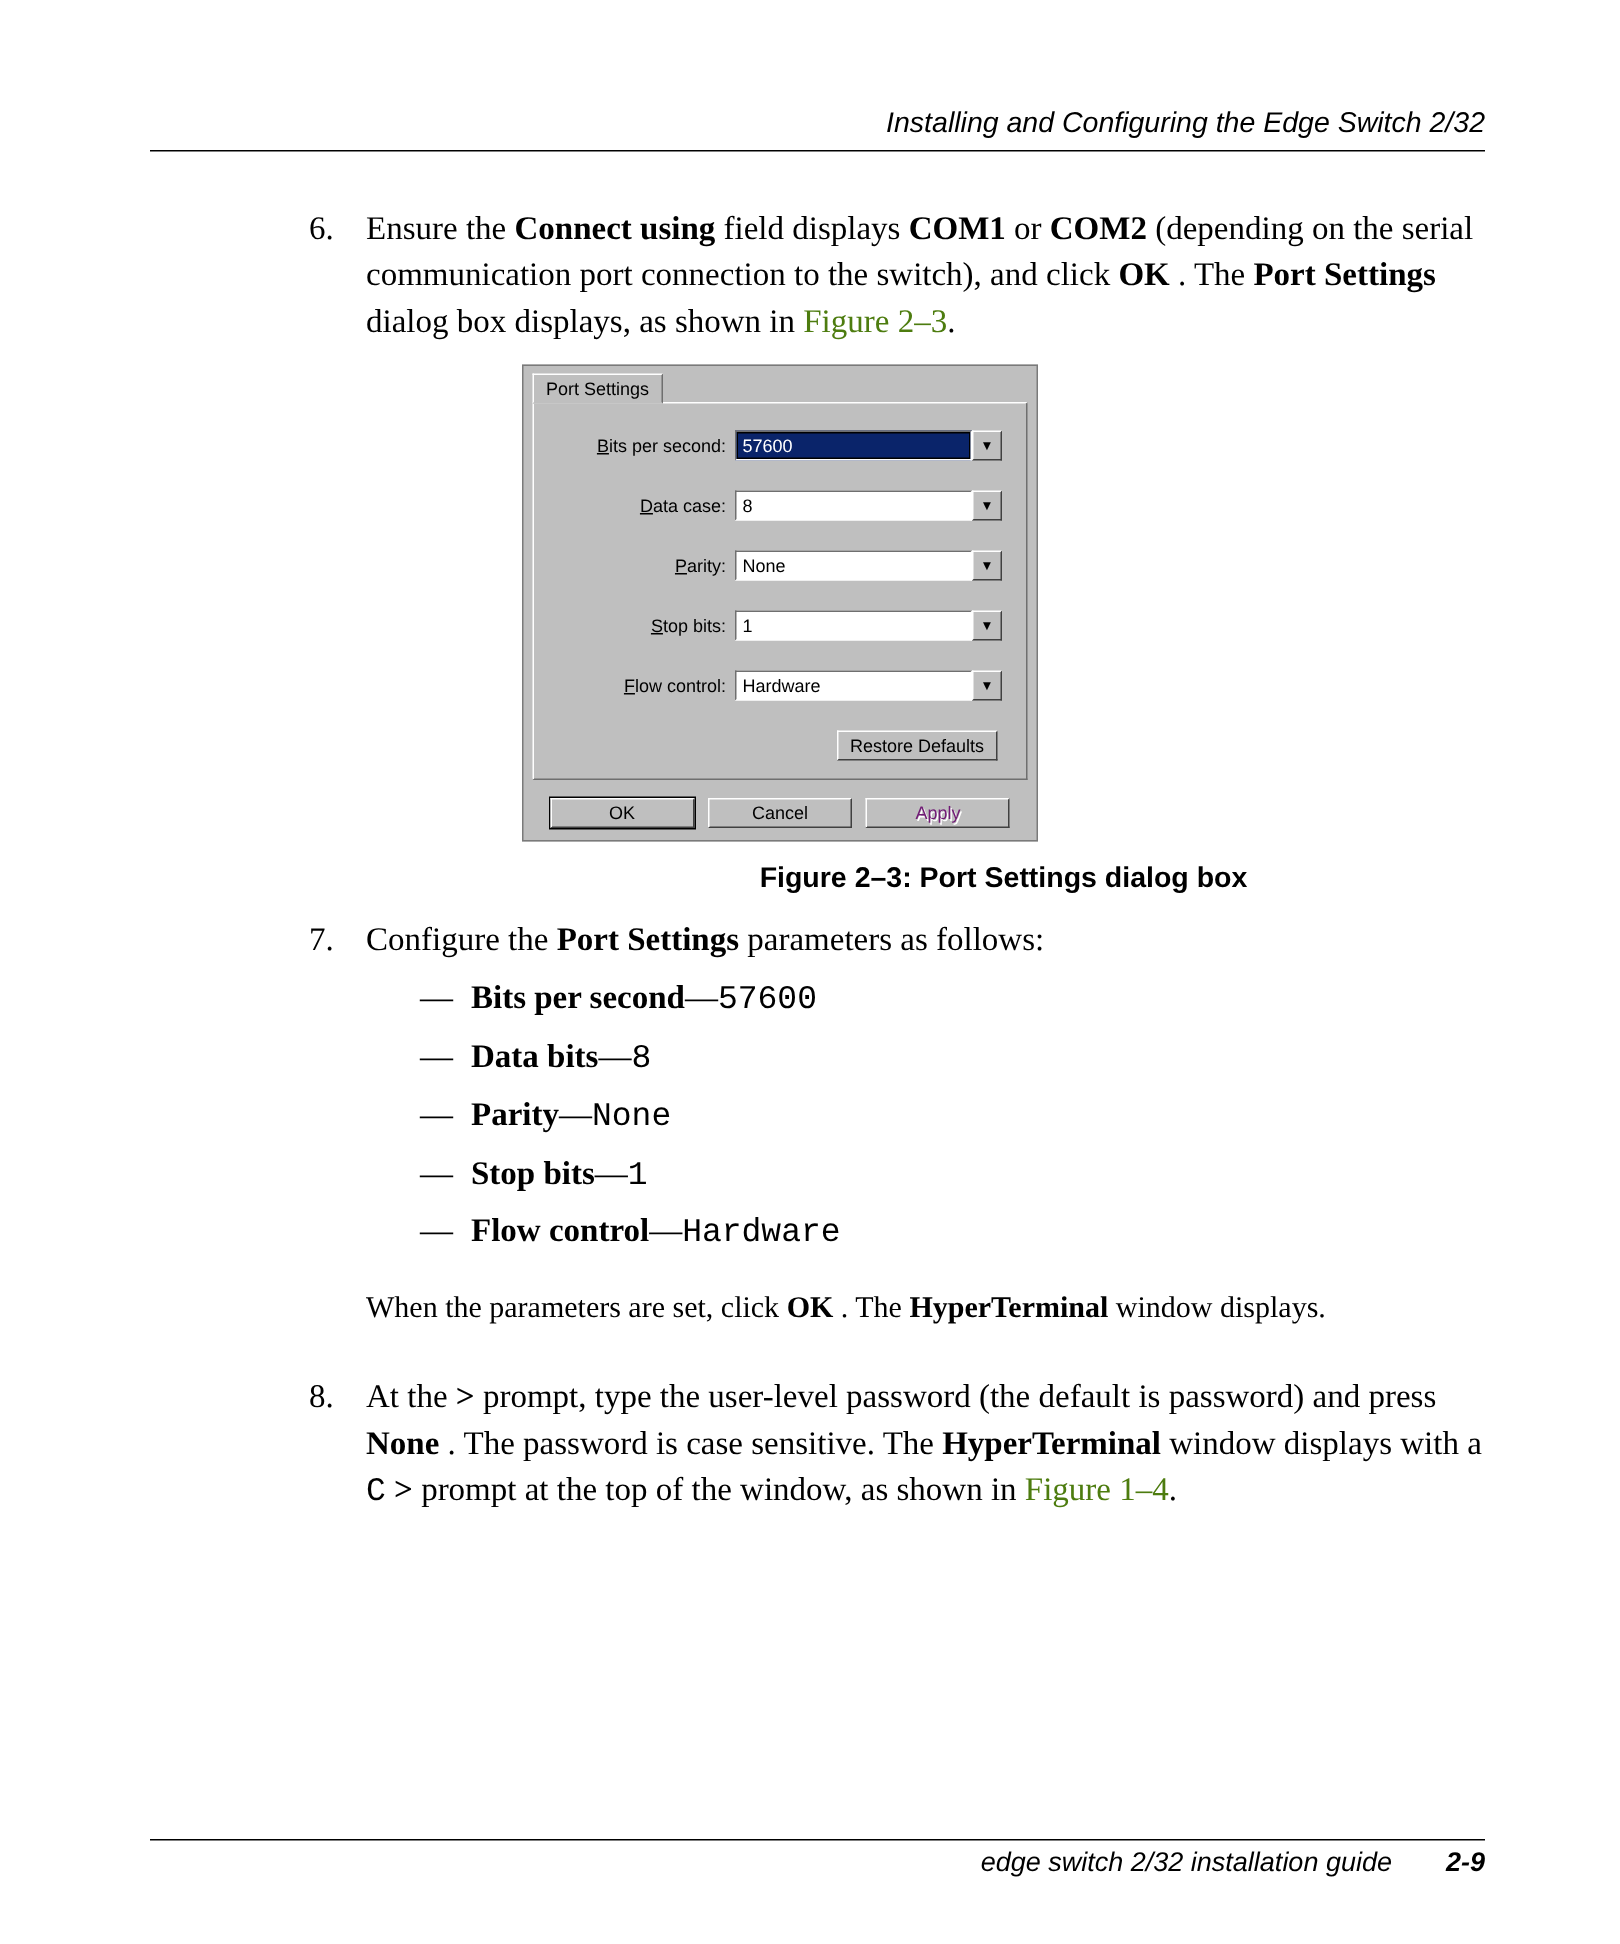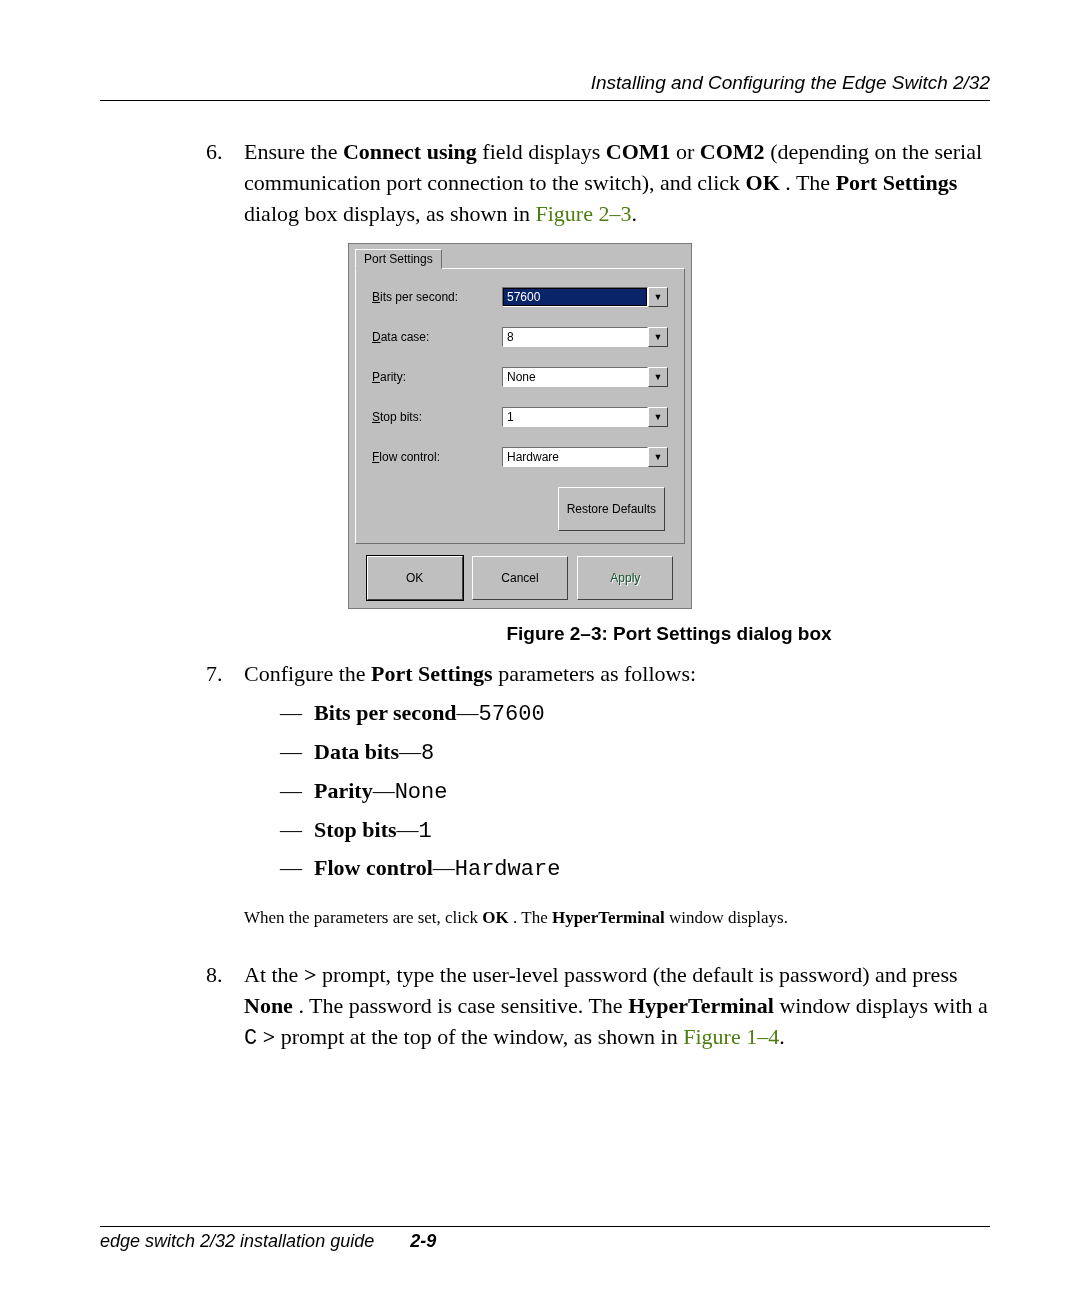--- a/index.html
+++ b/index.html
@@ -88,21 +88,22 @@
     border-bottom: 1px solid #6f6f6f;
     padding: 18px 16px 12px 16px;
   }
   .field-row {
     display: flex;
     align-items: center;
     margin-bottom: 20px;
   }
   .field-label {
     width: 112px;
-    padding-right: 18px;
+    text-align: right;
+    padding-right: 6px;
     font-size: 12px;
   }
   .underline-first::first-letter { text-decoration: underline; }
   .combo {
     flex: 1;
     display: flex;
     height: 20px;
   }
   .combo-input {
     flex: 1;
@@ -137,35 +138,35 @@
     text-align: right;
     margin-top: 4px;
   }
   .btn-row-center {
     text-align: center;
     padding: 6px 0 8px 0;
   }
   .win-btn {
     display: inline-block;
     min-width: 78px;
-    padding: 14px 8px;
+    padding: 2px 8px;
     background: #bfbfbf;
     border-top: 1px solid #fff;
     border-left: 1px solid #fff;
     border-right: 1px solid #404040;
     border-bottom: 1px solid #404040;
     font-size: 12px;
     text-align: center;
     margin: 0 3px;
     font-family: "MS Sans Serif", Arial, sans-serif;
   }
   .win-btn.default {
     box-shadow: 0 0 0 1px #000;
   }
-  .win-btn.disabled { color: #14532d; text-shadow: 1px 1px 0 #fff; }
+  .win-btn.disabled { color: #701a75; text-shadow: 1px 1px 0 #fff; }
   .fig-caption {
     font-family: Arial, sans-serif;
     font-weight: bold;
     font-size: 19px;
     margin: 14px 0 14px 0;
     text-align: center;
   }
   .bullets {
     margin: 8px 0 10px 0;
   }
@@ -173,38 +174,38 @@
     display: flex;
     font-size: 22px;
     margin: 6px 0;
     margin-left: 36px;
   }
   .bullet-dash {
     width: 34px;
     flex: 0 0 34px;
   }
   .para {
-    font-size: 17px;
+    font-size: 20px;
     line-height: 1.4;
     margin: 20px 0;
   }
   .footer {
     position: absolute;
     bottom: 44px;
     left: 100px;
     right: 90px;
   }
   .footer-rule {
     border: none;
     border-top: 1px solid #000;
     margin: 0 0 4px 0;
   }
   .footer-row {
     display: flex;
-    justify-content: flex-start;
+    justify-content: flex-end;
     font-family: Arial, sans-serif;
     font-style: italic;
     font-size: 18px;
   }
   .footer-page { font-weight: bold; margin-left: 36px; }
 </style>
 </head>
 <body>
 <div class="page">
 

